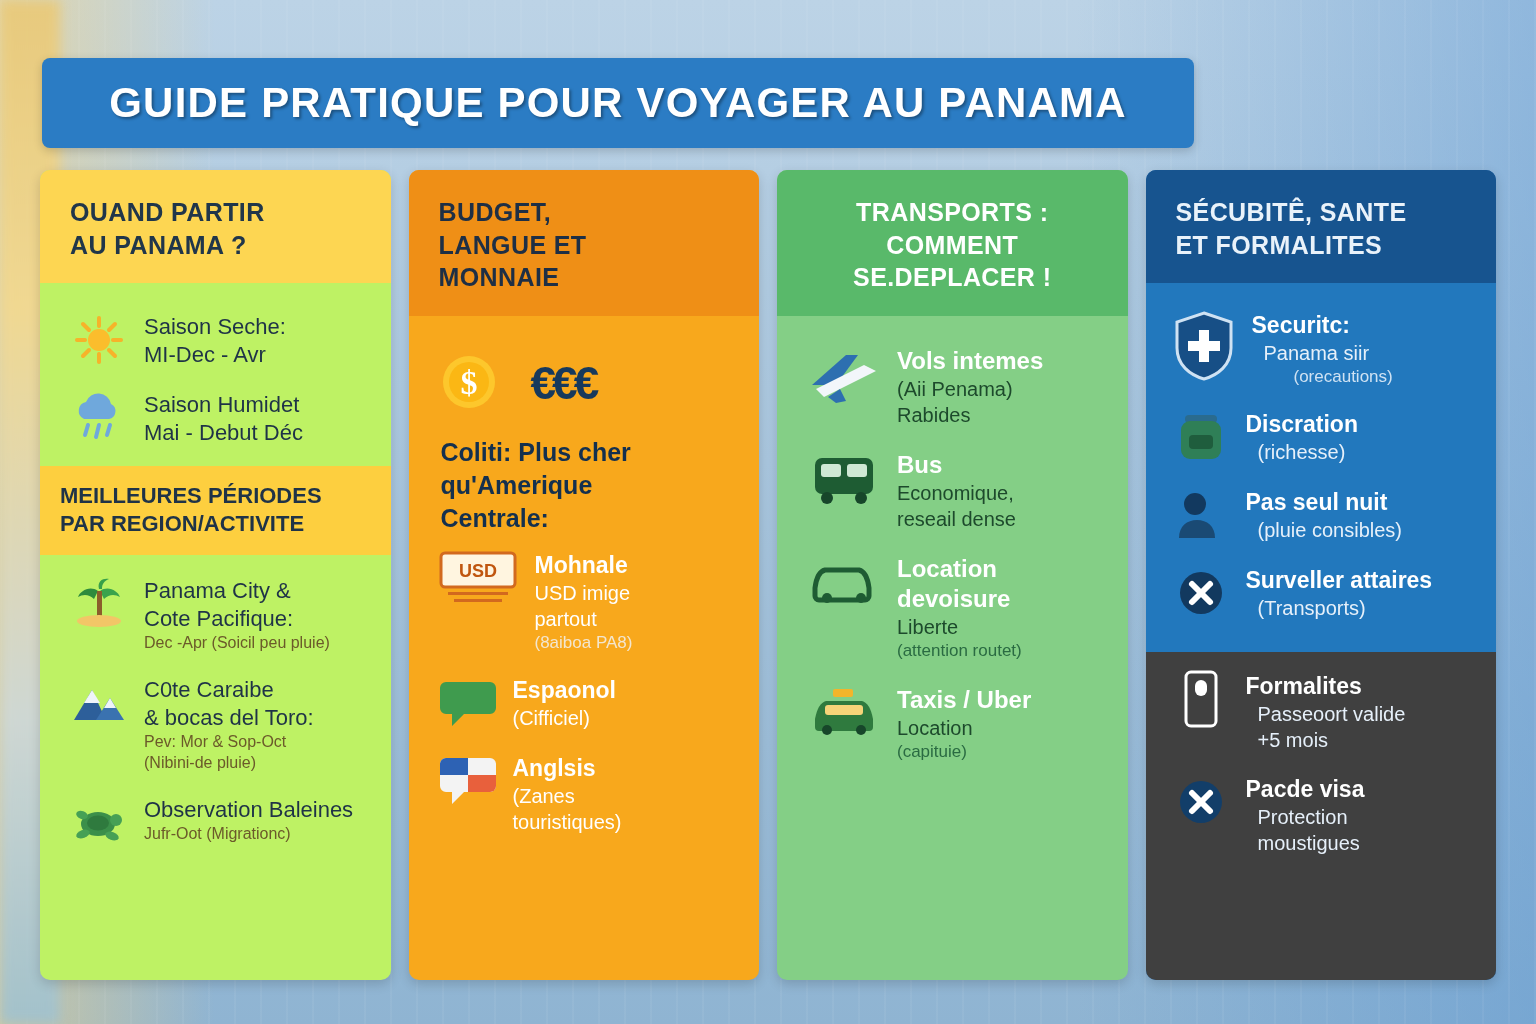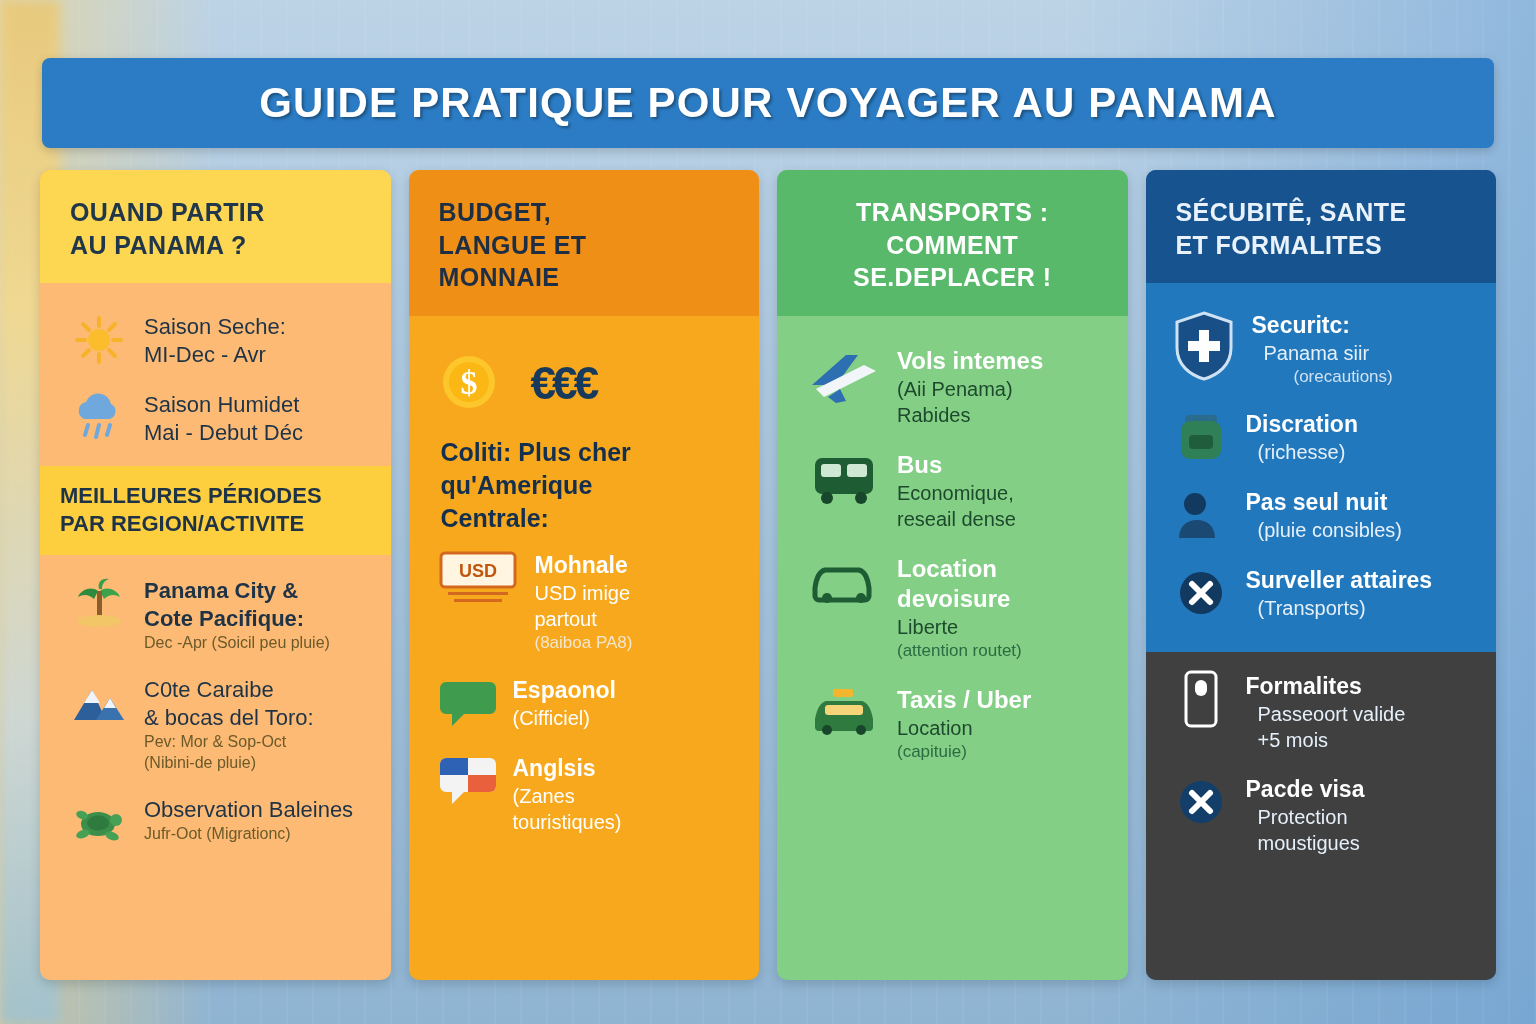--- a/index.html
+++ b/index.html
@@ -27,21 +27,21 @@
     background: linear-gradient(180deg, #e9c978 0%, #f3d98f 30%, #cfd9d8 70%, #9fc1cf 100%);
     filter: blur(6px); opacity: .9;
   }
 
   .poster {
     position: absolute; left: 0; top: 0; width: 1536px; height: 1024px;
   }
 
   
   .title-bar {
-    position: absolute; left: 42px; top: 58px; width: 1452px; height: 90px;
+    position: absolute; left: 42px; top: 58px; width: 1152px; height: 90px;
     background: #2b7cc4;
     border-radius: 8px;
     box-shadow: 0 3px 10px rgba(0,0,0,0.18);
     display: flex; align-items: center; justify-content: center;
   }
   .title-bar h1 {
     color: #ffffff;
     font-size: 42px;
     letter-spacing: 1.2px;
     font-weight: bold;
@@ -63,21 +63,21 @@
   }
   .col-head {
     padding: 26px 30px 22px 30px;
     font-size: 25px; font-weight: bold;
     line-height: 1.30;
     letter-spacing: .4px;
   }
   .col-body { flex: 1; padding: 18px 22px 24px 22px; }
 
   
-  .c1 { background: #fdba74; }
+  .c1 { background: #bef264; }
   .c1 .col-head { background: #fdd652; color: #20364a; }
   .c1 .sub-head {
     background: #fdcf3f; color: #1f3347; font-weight: bold;
     font-size: 22px; line-height: 1.3; padding: 16px 20px; margin: 8px -22px 10px -22px;
   }
   .c1 .row-title { color: #1f3347; font-size: 22px; line-height: 1.28; }
   .c1 .row-sub { color: #6b5a2a; font-size: 16px; line-height: 1.3; }
 
   
   .c2 { background: #f8a81c; }
@@ -174,21 +174,21 @@
           <span class="icon">
             <svg width="58" height="54" viewBox="0 0 58 54">
               <path d="M28 14c-8-6-18 0-20 6 5-3 11-3 16 2z" fill="#2e8b3d"></path>
               <path d="M30 14c8-6 18 0 20 6-5-3-11-3-16 2z" fill="#3aa34c"></path>
               <path d="M29 12c-2-8 4-11 10-10-5 2-7 5-7 10z" fill="#37a049"></path>
               <rect x="27" y="14" width="5" height="26" fill="#8b5e2b"></rect>
               <ellipse cx="29" cy="44" rx="22" ry="6" fill="#f2c667"></ellipse>
             </svg>
           </span>
           <span class="txt">
-            <div class="row-title" style="white-space:pre-line;font-weight:bold;">Panama City &amp;
+            <div class="row-title" style="white-space:pre-line;">Panama City &amp;
 Cote Pacifique:</div>
             <div class="row-sub">Dec -Apr (Soicil peu pluie)</div>
           </span>
         </div>
 
         <div class="row">
           <span class="icon">
             <svg width="58" height="54" viewBox="0 0 58 54">
               <path d="M4 44 L22 14 L36 44 Z" fill="#2d5f9a"></path>
               <path d="M22 14 L30 27 L14 27 Z" fill="#eef4fa"></path>

